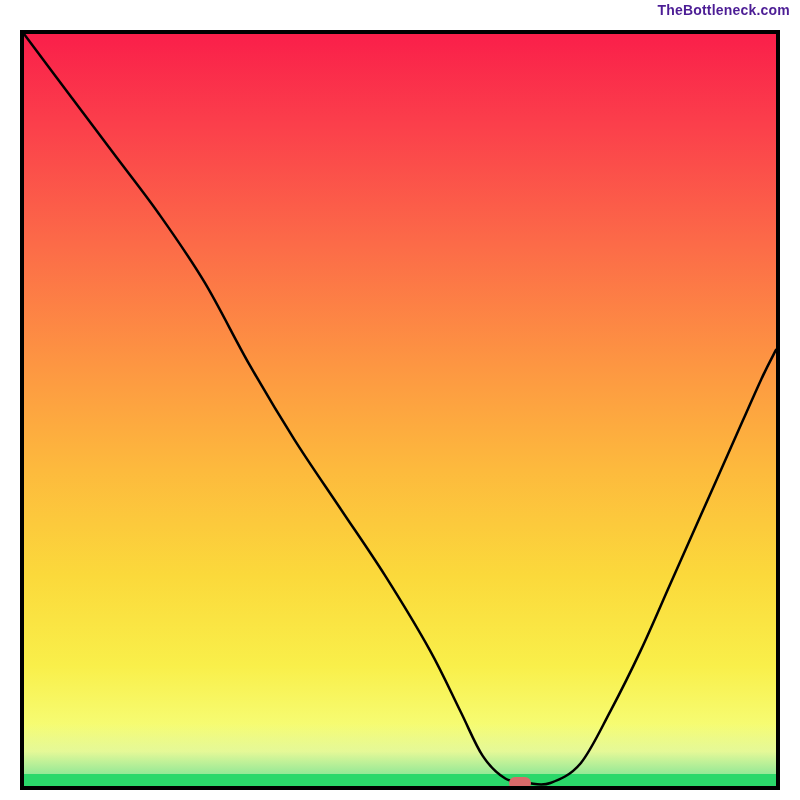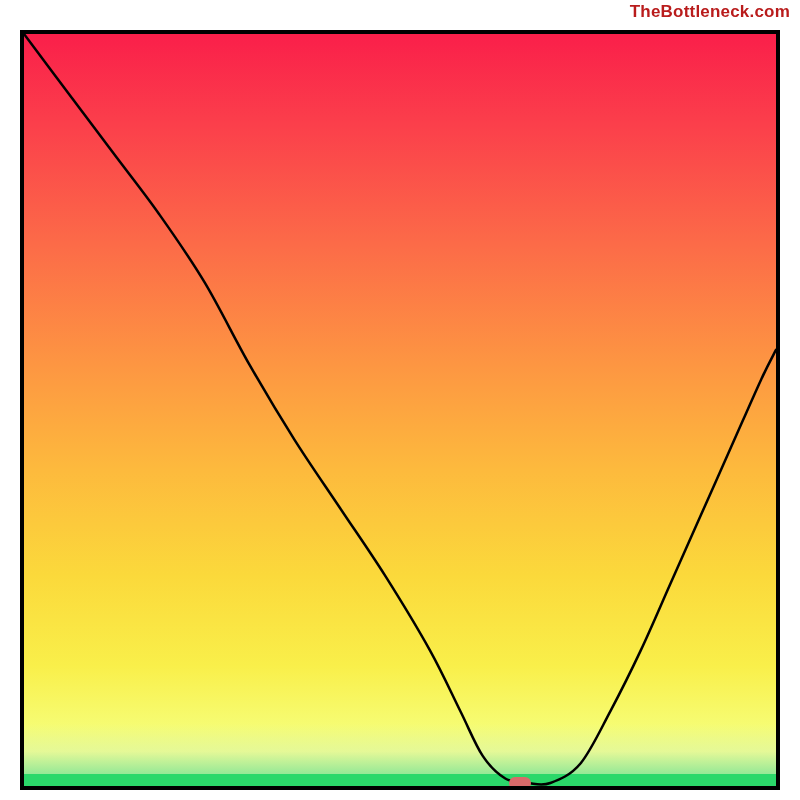--- a/index.html
+++ b/index.html
@@ -12,23 +12,23 @@
   }
   .wrap {
     position: relative;
     width: 800px;
     height: 800px;
   }
   .watermark {
     position: absolute;
     top: 2px;
     right: 10px;
-    font-size: 17px;
+    font-size: 14px;
     font-weight: 600;
-    color: #b91c1c;
+    color: #4c1d95;
     letter-spacing: 0.2px;
     z-index: 10;
   }
   .plot-area {
     position: absolute;
     left: 20px;
     top: 30px;
     width: 760px;
     height: 760px;
     border: 4px solid #000;

